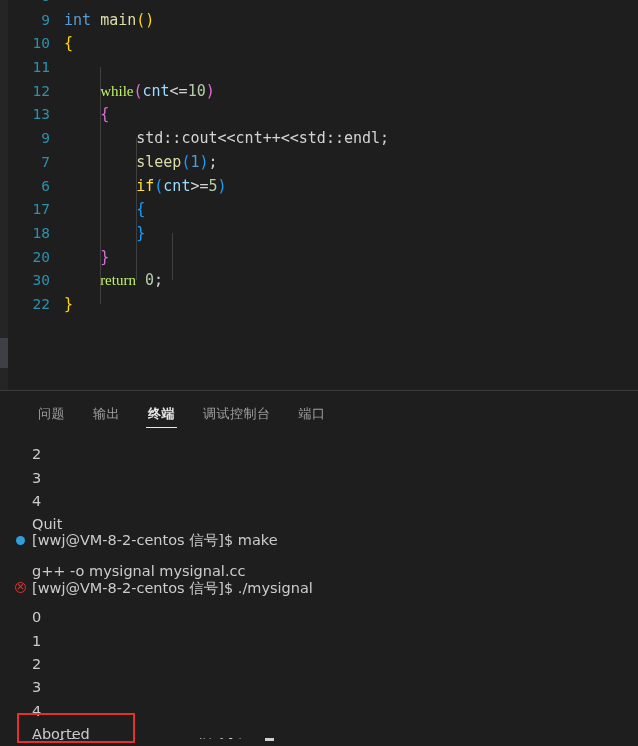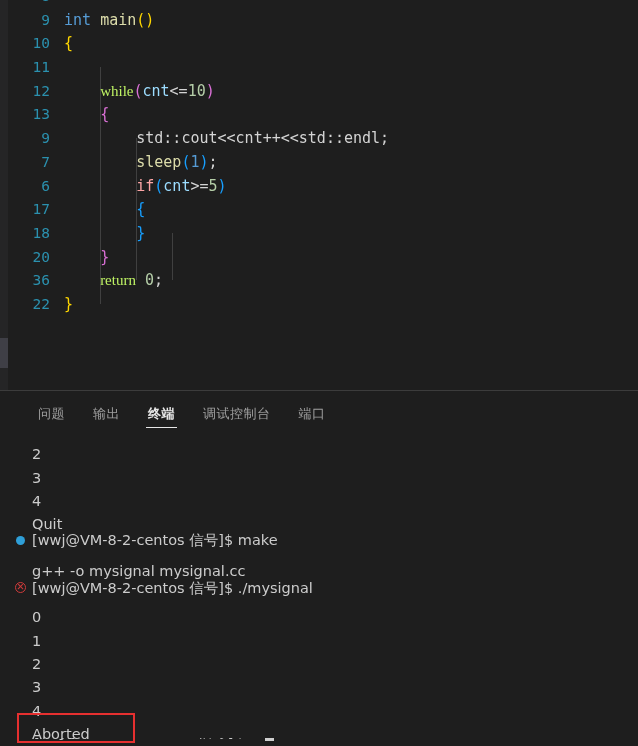--- a/index.html
+++ b/index.html
@@ -78,21 +78,21 @@
     pointer-events: none;
   }
   .guide {
     position: absolute;
     width: 1px;
     background: #404040;
   }
   
   .kw    { color: #569cd6; }   
   .ctl   { color: #bef264; font-family: Liberation Serif, serif; }   
-  .ctl2  { color: #fca5a5; }   
+  .ctl2  { color: #fde047; }   
   .fn    { color: #dcdcaa; }   
   .var   { color: #9cdcfe; }   
   .num   { color: #b5cea8; }   
   .numb  { color: #569cd6; }
   .op    { color: #d4d4d4; }
   .br1   { color: #ffd700; }
   .br2   { color: #da70d6; }
   .br3   { color: #179fff; }
   .plain { color: #d4d4d4; }
 
@@ -247,21 +247,21 @@
         <div class="code-line"><span class="ln">10</span><span class="code-text"><span class="br1">{</span></span></div>
         <div class="code-line"><span class="ln">11</span></div>
         <div class="code-line"><span class="ln">12</span><span class="code-text">    <span class="ctl">while</span><span class="br2">(</span><span class="var">cnt</span><span class="op">&lt;=</span><span class="num">10</span><span class="br2">)</span></span></div>
         <div class="code-line"><span class="ln">13</span><span class="code-text">    <span class="br2">{</span></span></div>
         <div class="code-line"><span class="ln">9</span><span class="code-text">        <span class="plain">std::cout</span><span class="op">&lt;&lt;</span><span class="plain">cnt</span><span class="op">++</span><span class="op">&lt;&lt;</span><span class="plain">std::endl</span><span class="op">;</span></span></div>
         <div class="code-line"><span class="ln">7</span><span class="code-text">        <span class="fn">sleep</span><span class="br3">(</span><span class="numb">1</span><span class="br3">)</span><span class="op">;</span></span></div>
         <div class="code-line"><span class="ln">6</span><span class="code-text">        <span class="ctl2">if</span><span class="br3">(</span><span class="var">cnt</span><span class="op">&gt;=</span><span class="num">5</span><span class="br3">)</span></span></div>
         <div class="code-line"><span class="ln">17</span><span class="code-text">        <span class="br3">{</span></span></div>
         <div class="code-line"><span class="ln">18</span><span class="code-text">        <span class="br3">}</span></span></div>
         <div class="code-line"><span class="ln">20</span><span class="code-text">    <span class="br2">}</span></span></div>
-        <div class="code-line"><span class="ln">36</span><span class="code-text">    <span class="ctl">return</span><span class="plain"> </span><span class="num">0</span><span class="op">;</span></span></div>
+        <div class="code-line"><span class="ln">30</span><span class="code-text">    <span class="ctl">return</span><span class="plain"> </span><span class="num">0</span><span class="op">;</span></span></div>
         <div class="code-line"><span class="ln">22</span><span class="code-text"><span class="br1">}</span></span></div>
       </div>
   </div>
 
   <div class="panel">
 
     <div class="panel-tabs" id="panel-tabs">
         <div class="panel-tab" style="font-family: &quot;DejaVu Sans&quot;, sans-serif;">问题</div>
         <div class="panel-tab" style="font-family: &quot;DejaVu Sans&quot;, sans-serif;">输出</div>
         <div class="panel-tab active" style="font-family: &quot;DejaVu Sans&quot;, sans-serif;">终端</div>

